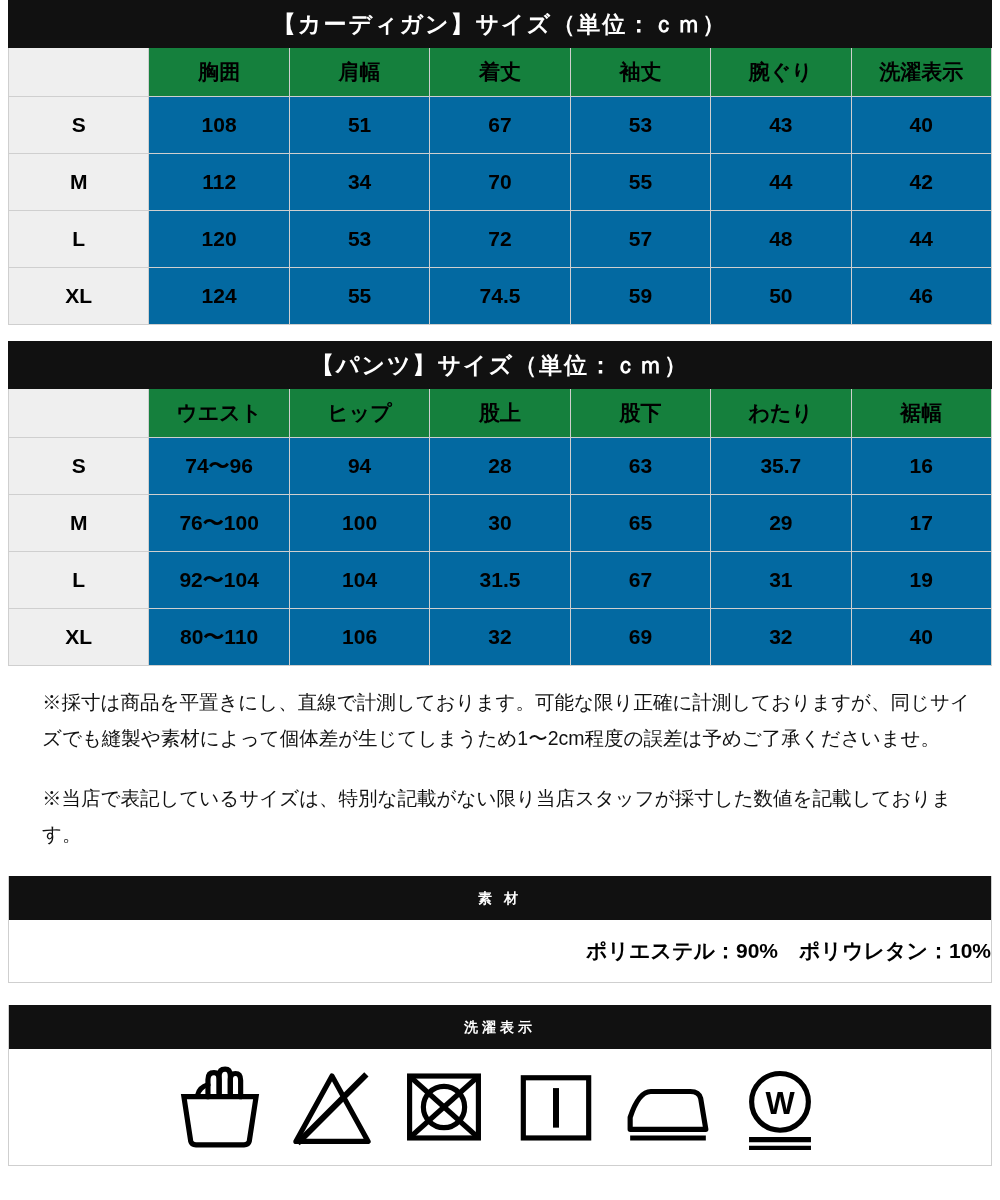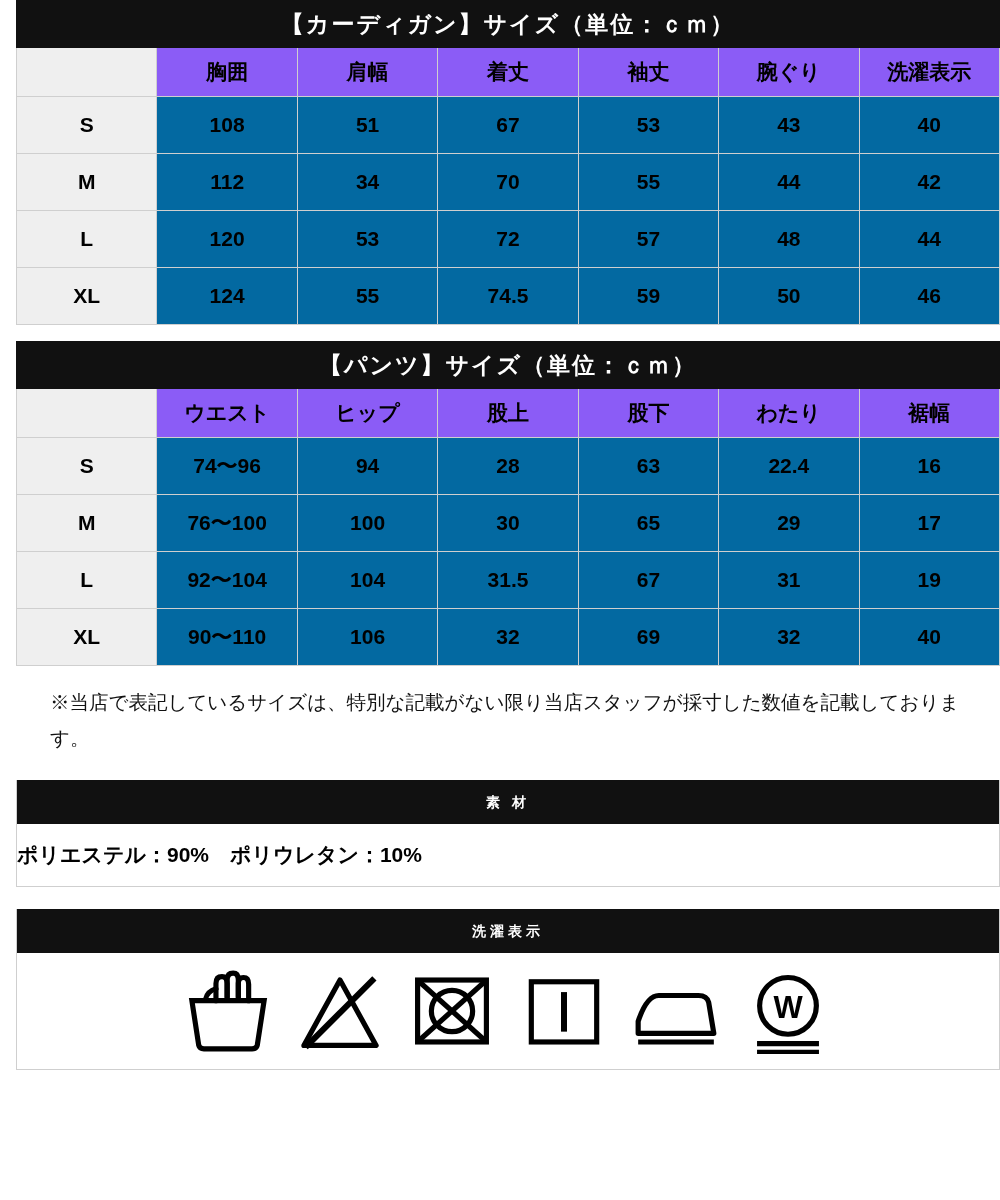--- a/index.html
+++ b/index.html
@@ -12,21 +12,21 @@
     height: 1200px;
     font-family: "Liberation Sans", sans-serif;
     color: #000000;
     -webkit-font-smoothing: antialiased;
   }
   .page {
     width: 1000px;
     height: 1036px;
     position: relative;
     box-sizing: border-box;
-    padding: 0 16px;
+    padding: 0 8px;
   }
 
   
   table.size-table {
     width: 984px;
     border-collapse: collapse;
     table-layout: fixed;
     margin: 0 0 0 0;
   }
   table.size-table td, table.size-table th {
@@ -38,21 +38,21 @@
   .tbl-title {
     background: #111111;
     color: #ffffff;
     font-size: 23px;
     letter-spacing: 2px;
     height: 44px;
     border: 1px solid #111111 !important;
     font-weight: bold;
   }
   .hdr-row td {
-    background: #8b5cf6;
+    background: #15803d;
     height: 46px;
     font-size: 21px;
   }
   .hdr-row td.corner {
     background: #efefef;
   }
   .body-row td {
     height: 54px;
     font-size: 21px;
     background: #0369a1;
@@ -90,21 +90,21 @@
     color: #ffffff;
     font-size: 14px;
     letter-spacing: 4px;
     text-align: center;
     height: 44px;
     line-height: 44px;
     font-weight: bold;
     box-sizing: border-box;
   }
   .block-body {
-    text-align: left;
+    text-align: right;
     font-size: 21px;
     font-weight: bold;
     height: 62px;
     line-height: 62px;
     background: #ffffff;
   }
   .wash-body {
     height: 116px;
     background: #ffffff;
     display: flex;
@@ -191,21 +191,21 @@
       <td>股下</td>
       <td>わたり</td>
       <td>裾幅</td>
     </tr>
     <tr class="body-row">
       <td class="sz">S</td>
       <td>74〜96</td>
       <td>94</td>
       <td>28</td>
       <td>63</td>
-      <td>22.4</td>
+      <td>35.7</td>
       <td>16</td>
     </tr>
     <tr class="body-row">
       <td class="sz">M</td>
       <td>76〜100</td>
       <td>100</td>
       <td>30</td>
       <td>65</td>
       <td>29</td>
       <td>17</td>
@@ -214,31 +214,32 @@
       <td class="sz">L</td>
       <td>92〜104</td>
       <td>104</td>
       <td>31.5</td>
       <td>67</td>
       <td>31</td>
       <td>19</td>
     </tr>
     <tr class="body-row">
       <td class="sz">XL</td>
-      <td>90〜110</td>
+      <td>80〜110</td>
       <td>106</td>
       <td>32</td>
       <td>69</td>
       <td>32</td>
       <td>40</td>
     </tr>
   </tbody>
     </table>
 
   <div class="notes">
+    <p>※採寸は商品を平置きにし、直線で計測しております。可能な限り正確に計測しておりますが、同じサイズでも縫製や素材によって個体差が生じてしまうため1〜2cm程度の誤差は予めご了承くださいませ。</p>
     <p>※当店で表記しているサイズは、特別な記載がない限り当店スタッフが採寸した数値を記載しております。</p>
   </div>
 
   <div class="block">
     <div class="block-title">素 材</div>
     <div class="block-body">ポリエステル：90%　ポリウレタン：10%</div>
   </div>
 
   <div class="spacer-22"></div>
 

